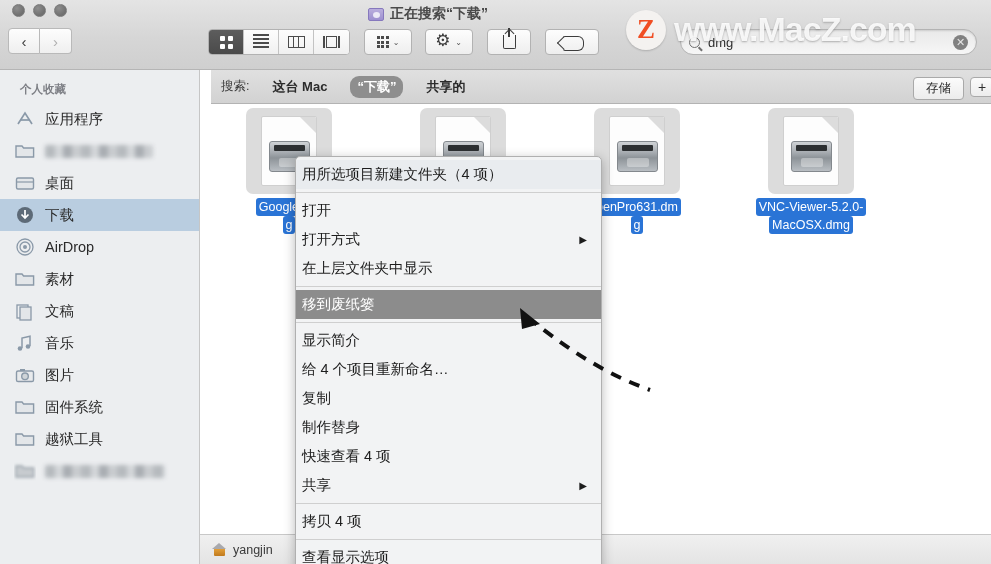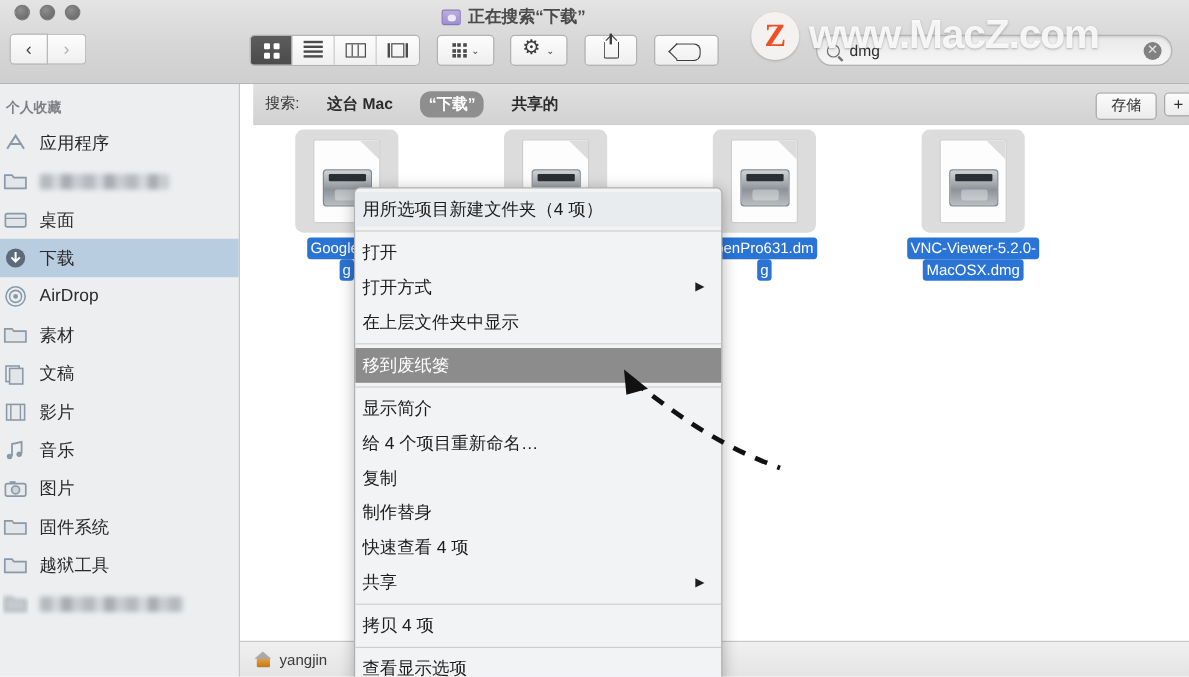--- a/index.html
+++ b/index.html
@@ -190,24 +190,24 @@
   
   #sidebar {
     position:absolute; left:0; top:70px; width:200px; height:494px;
     background:#eceef0;
     border-right:1px solid #c6c6c6;
     padding-top:8px;
     overflow:hidden;
   }
   #sidebar-header {
     font-size:11.5px; font-weight:bold; color:#7d7f85;
-    padding:4px 0 6px 5px;
+    padding:4px 0 6px 20px;
   }
   .sb-item {
-    height:32px; display:flex; align-items:center; gap:9px; padding-left:2px;
+    height:32px; display:flex; align-items:center; gap:9px; padding-left:14px;
     font-size:14.5px; color:#2a2a2a;
   }
   .sb-item.selected { background:#b9cde0; }
   .sb-icon { width:22px; height:20px; flex:none; position:relative; color:#8a99a8; }
   .blurname {
     height:13px; width:108px; border-radius:2px;
     background: repeating-linear-gradient(90deg,#b6babe 0 10px,#d3d6d9 10px 18px,#a9adb2 18px 27px,#c9cccf 27px 36px);
     filter: blur(2.2px);
   }
   .blurname.last { width:120px; }
@@ -469,29 +469,20 @@
     <div class="sb-item">
       <span class="sb-icon">
         <svg width="22" height="20" viewBox="0 0 22 20">
             <rect x="3" y="4" width="11" height="13" stroke="#8a99a8" stroke-width="1.3" fill="#eef0f2"></rect>
             <rect x="6" y="6" width="11" height="13" stroke="#8a99a8" stroke-width="1.3" fill="#e3e6e9"></rect>
           </svg>
       </span>
       <span>文稿</span>
     </div>
 
-    <div class="sb-item">
-      <span class="sb-icon">
-        <svg width="22" height="20" viewBox="0 0 22 20">
-            <rect x="3.5" y="4" width="15" height="13" stroke="#8a99a8" stroke-width="1.3" fill="#e8eaec"></rect>
-            <path d="M7 4 V17 M15 4 V17" stroke="#8a99a8" stroke-width="1.2"></path>
-          </svg>
-      </span>
-      <span>影片</span>
-    </div>
 
     <div class="sb-item">
       <span class="sb-icon">
         <svg width="22" height="20" viewBox="0 0 22 20">
             <path d="M8 15 V5 L16 3.2 V13" stroke="#8a99a8" stroke-width="1.5" fill="none"></path>
             <circle cx="6" cy="15.5" r="2.3" fill="#8a99a8"></circle>
             <circle cx="14" cy="13.5" r="2.3" fill="#8a99a8"></circle>
           </svg>
       </span>
       <span>音乐</span>

